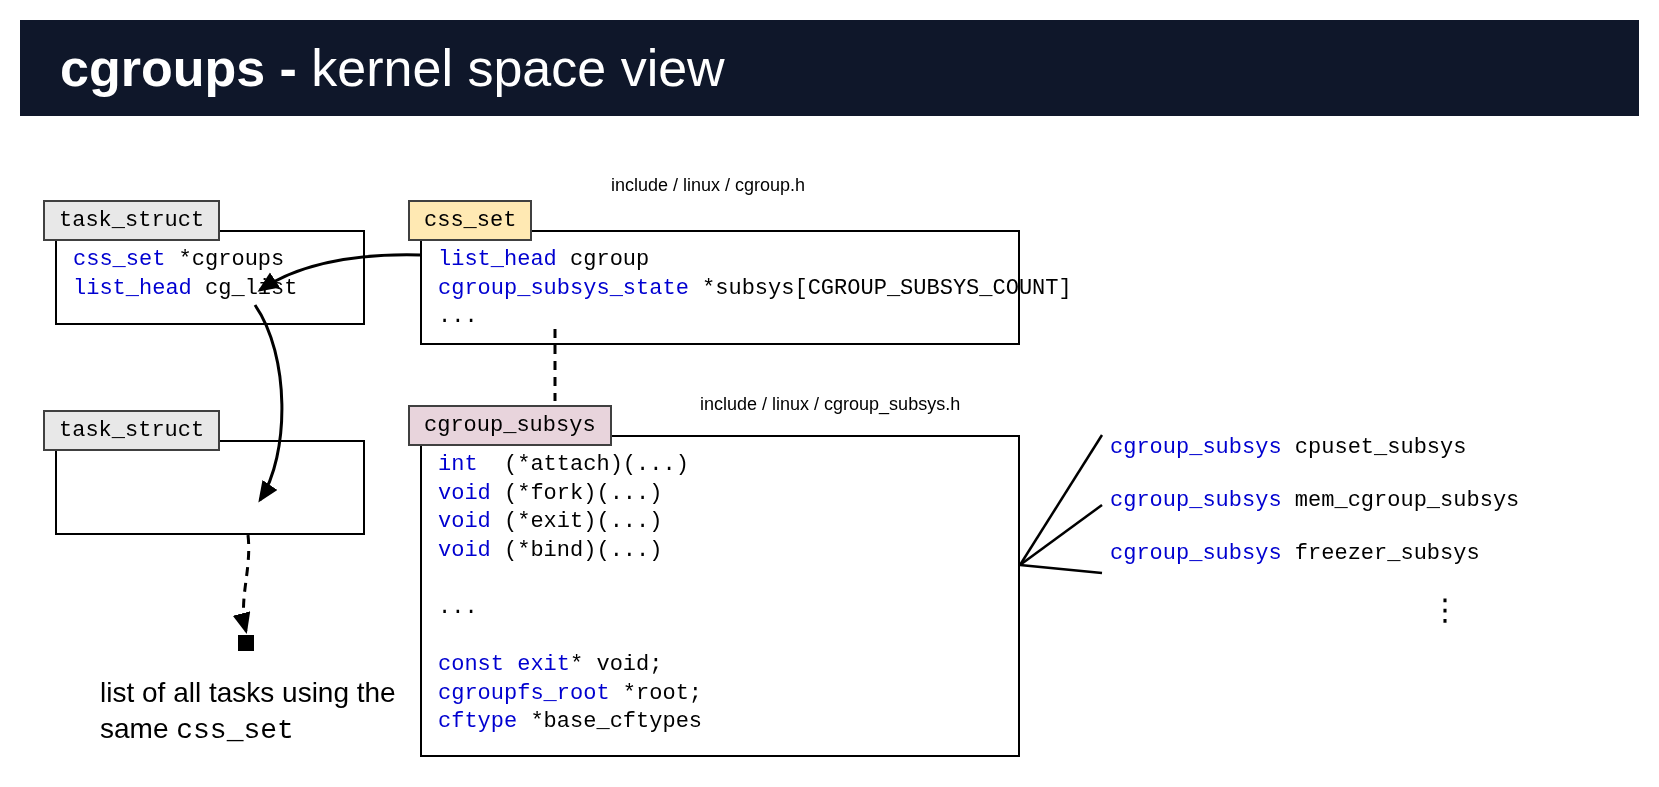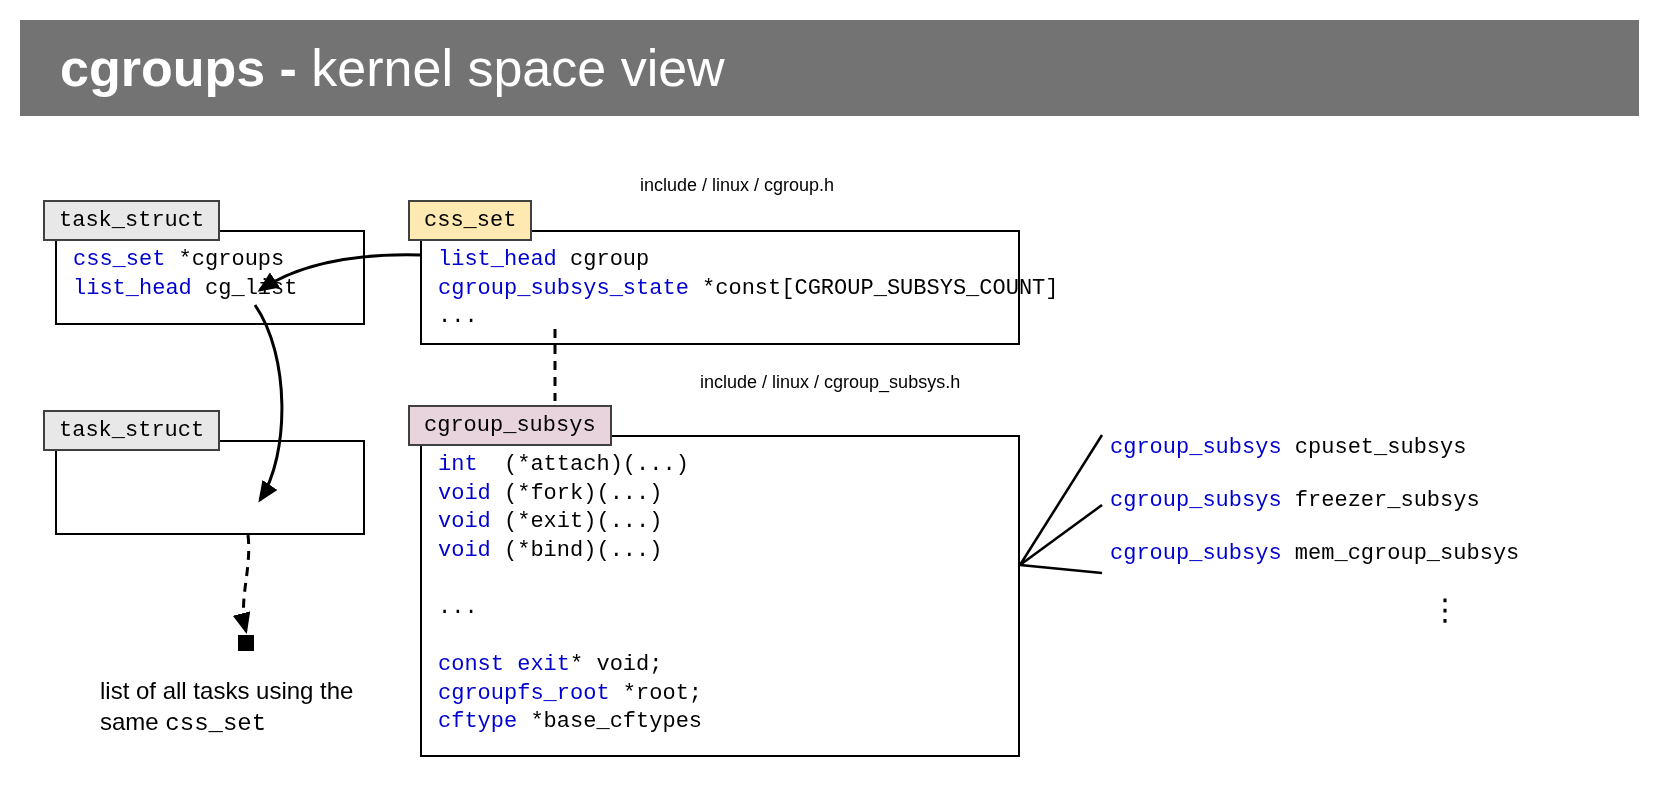--- a/index.html
+++ b/index.html
@@ -6,21 +6,21 @@
   body {
     margin: 0;
     padding: 0;
     font-family: Arial, Helvetica, sans-serif;
     background: #fff;
     width: 1659px;
     height: 787px;
     position: relative;
   }
   .header {
-    background: #737373;
+    background: #0f172a;
     color: #fff;
     padding: 18px 40px;
     font-size: 52px;
     font-weight: 300;
     position: absolute;
     top: 20px;
     left: 20px;
     right: 20px;
   }
   .header .bold { font-weight: 700; }
@@ -69,21 +69,21 @@
   }
   .instance-list .row { margin-bottom: 22px; margin-top: 8px; }
   .vdots {
     font-size: 30px;
     text-align: center;
     letter-spacing: 0;
   }
   .caption {
     position: absolute;
     font-family: Arial, Helvetica, sans-serif;
-    font-size: 24px;
+    font-size: 28px;
     line-height: 1.3;
   }
   .caption .mono { font-family: "Courier New", monospace; }
   .black-square {
     position: absolute;
     width: 16px;
     height: 16px;
     background: #000;
   }
   svg.arrows {
@@ -106,47 +106,47 @@
   <div class="struct-box" style="left:55px; top:75px; width:310px; height:95px;">
     <div class="struct-label label-grey">task_struct</div>
     <div class="code"><span class="kw">css_set</span><span> *cgroups</span>
 <span class="kw">list_head</span><span> cg_list</span></div>
   </div>
 
   <div class="struct-box" style="left:55px; top:285px; width:310px; height:95px;">
     <div class="struct-label label-grey">task_struct</div>
   </div>
 
-  <div class="path-label" style="left:640px; top:20px;">include / linux / cgroup.h</div>
+  <div class="path-label" style="left:611px; top:20px;">include / linux / cgroup.h</div>
   <div class="struct-box" style="left:420px; top:75px; width:600px; height:115px;">
     <div class="struct-label label-yellow">css_set</div>
     <div class="code"><span class="kw">list_head</span><span> cgroup</span>
-<span class="kw">cgroup_subsys_state</span><span> *const[CGROUP_SUBSYS_COUNT]</span>
+<span class="kw">cgroup_subsys_state</span><span> *subsys[CGROUP_SUBSYS_COUNT]</span>
 <span>...</span></div>
   </div>
 
-  <div class="path-label" style="left:700px; top:217px;">include / linux / cgroup_subsys.h</div>
+  <div class="path-label" style="left:700px; top:239px;">include / linux / cgroup_subsys.h</div>
   <div class="struct-box" style="left:420px; top:280px; width:600px; height:322px;">
     <div class="struct-label label-pink">cgroup_subsys</div>
     <div class="code"><span class="kw">int</span><span>  (*attach)(...)</span>
 <span class="kw">void</span><span> (*fork)(...)</span>
 <span class="kw">void</span><span> (*exit)(...)</span>
 <span class="kw">void</span><span> (*bind)(...)</span>
 
 <span>...</span>
 
 <span class="kw">const exit</span><span>* void;</span>
 <span class="kw">cgroupfs_root</span><span> *root;</span>
 <span class="kw">cftype</span><span> *base_cftypes</span></div>
   </div>
 
   <div class="instance-list" style="left:1110px; top:270px; width:540px;">
     <div class="row"><span class="kw">cgroup_subsys</span><span> cpuset_subsys</span></div>
+    <div class="row"><span class="kw">cgroup_subsys</span><span> mem_cgroup_subsys</span></div>
     <div class="row"><span class="kw">cgroup_subsys</span><span> freezer_subsys</span></div>
-    <div class="row"><span class="kw">cgroup_subsys</span><span> mem_cgroup_subsys</span></div>
     <div class="vdots" style="margin-left:130px;">⋮</div>
   </div>
 
   <div class="black-square" style="left:238px; top:480px;"></div>
 
   <div class="caption" style="left:100px; top:520px; width:300px;">
     <span>list of all tasks using the same </span><span class="mono">css_set</span>
   </div>
 
   <svg class="arrows">

